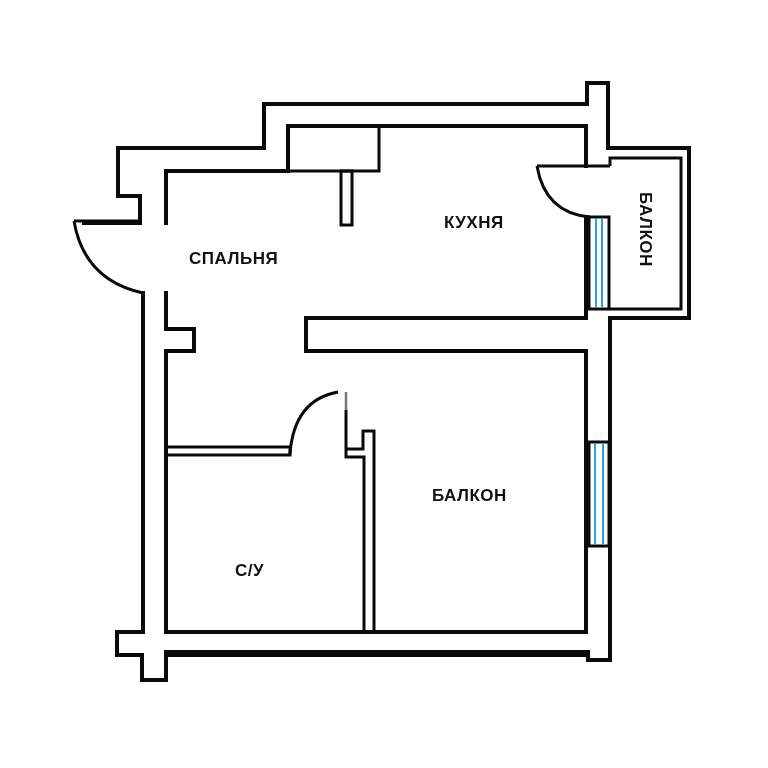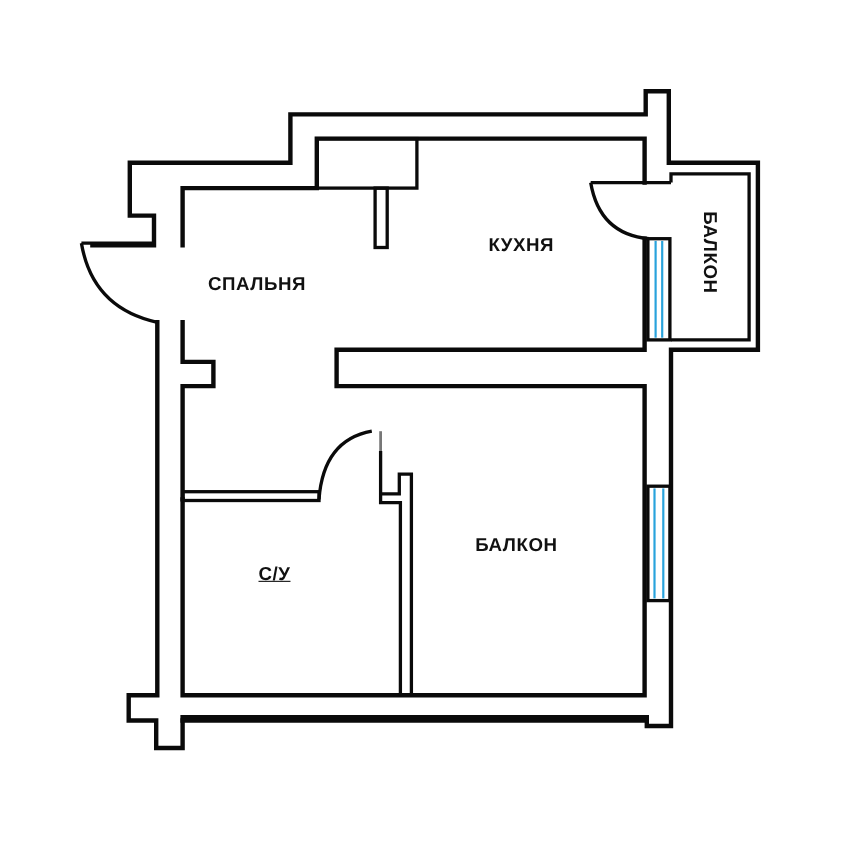--- a/index.html
+++ b/index.html
@@ -52,14 +52,14 @@
   <line class="door-light" x1="346" y1="392" x2="346" y2="410"></line>
 
   <path class="thin" d="M 346 410 L 346 457 L 364 457 L 364 632 M 346 457 M 346 449 L 363 449 L 363 431 L 374 431 L 374 632"></path>
 
   <path class="wall" d="M 166 655 L 588 655"></path>
 </svg>
 
 <div class="room-label" style="left:189px; top:249px;">СПАЛЬНЯ</div>
 <div class="room-label" style="left:444px; top:213px;">КУХНЯ</div>
 <div class="room-label rot" style="left:612px; top:215px; width:66px; text-align:center;">БАЛКОН</div>
-<div class="room-label" style="left:235px; top:512px;text-decoration:underline;">С/У</div>
+<div class="room-label" style="left:235px; top:561px;">С/У</div>
 <div class="room-label" style="left:432px; top:486px;">БАЛКОН</div>
 
 </body></html>

